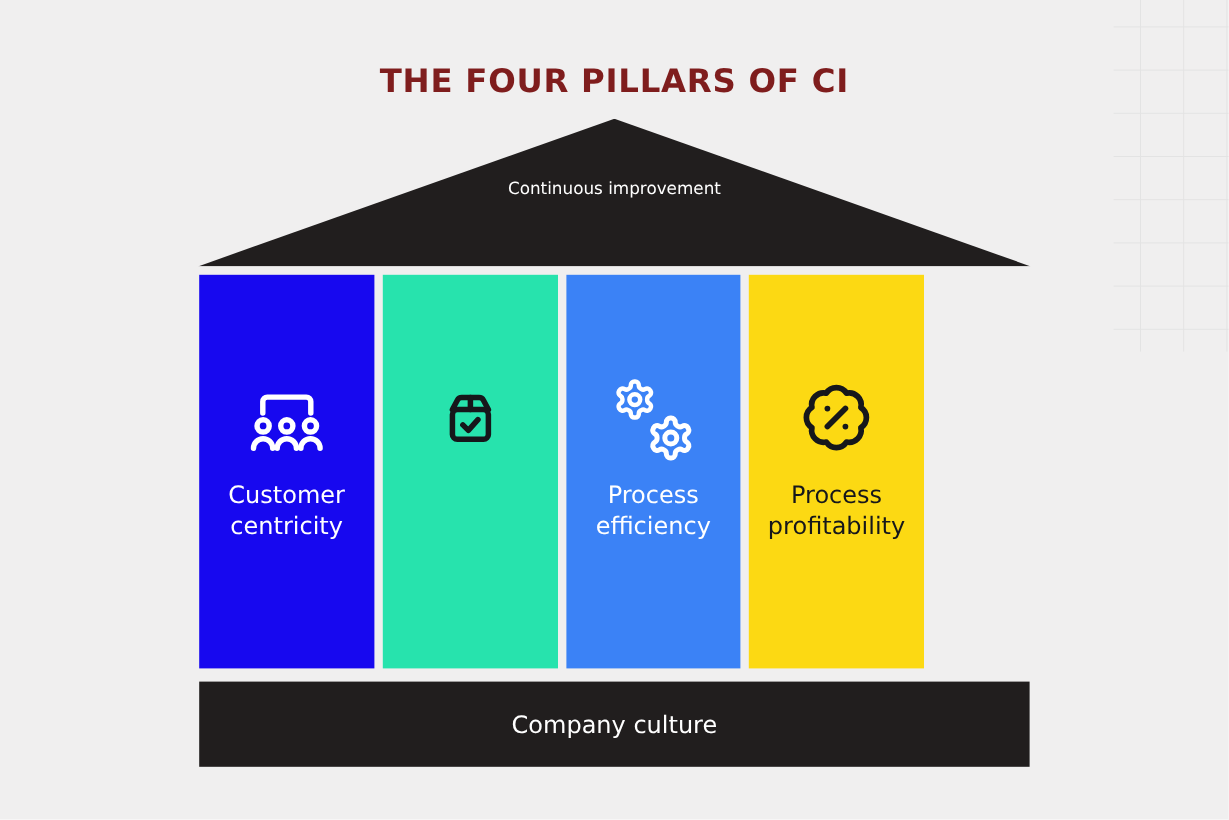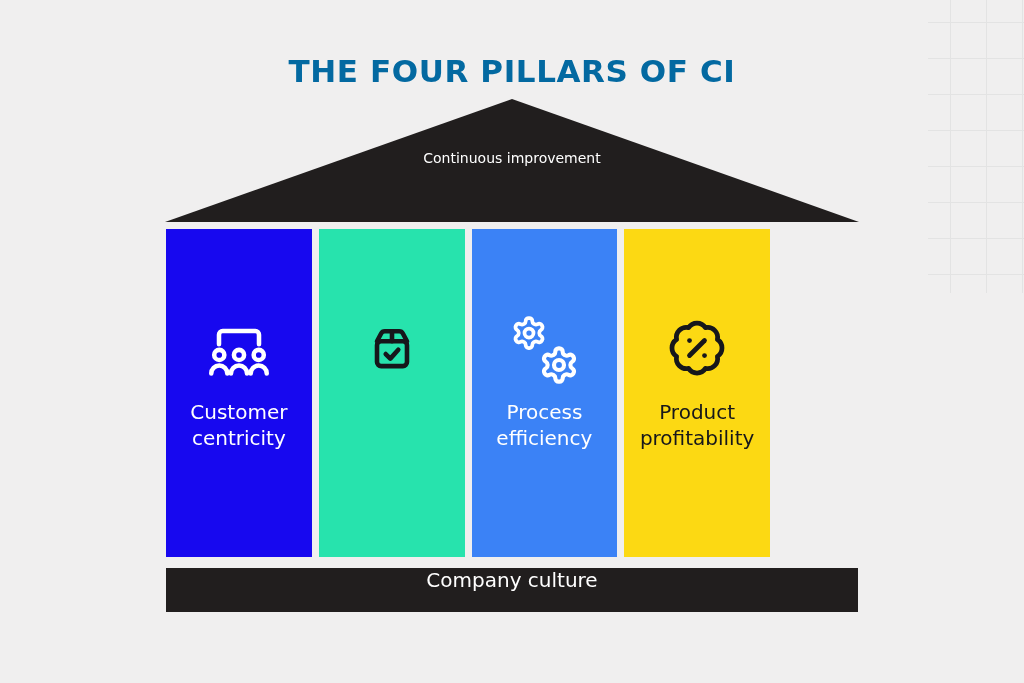--- a/index.html
+++ b/index.html
@@ -11,21 +11,21 @@
   .corner-grid{
     position:absolute;top:0;right:0;width:96px;height:293px;
     background-image:
       linear-gradient(#e3e3e3 1px, transparent 1px),
       linear-gradient(90deg,#e3e3e3 1px, transparent 1px);
     background-size:36px 36px;
     background-position:22px 22px;
   }
   .title{
     position:absolute;top:53px;left:0;width:100%;text-align:center;
-    font-size:31px;font-weight:bold;letter-spacing:.6px;color:#0369a1;
+    font-size:27px;font-weight:bold;letter-spacing:.6px;color:#7f1d1d;
   }
   .roof{
     position:absolute;left:165px;top:99px;width:694px;height:123px;
     clip-path:polygon(50% 0,100% 100%,0 100%);
   }
   .roof-label{
     position:absolute;left:0;top:47px;width:100%;display:flex;justify-content:center;
     font-size:14px;line-height:25px;text-align:center;
   }
   .roof-label span{display:inline-block;max-width:190px;}
@@ -39,22 +39,22 @@
   }
   .icon-box{height:66px;display:flex;align-items:center;justify-content:center;}
   .gears-box{position:relative;width:66px;height:66px;}
   .gears-box svg{position:absolute;}
   .gear-1{left:0;top:0;}
   .gear-2{right:-2px;bottom:-4px;}
   .pillar-label{
     margin-top:18px;font-size:20px;line-height:26px;text-align:center;max-width:132px;
   }
   .base-bar{
-    position:absolute;left:166px;top:568px;width:692px;height:44px;
-    display:flex;justify-content:center;font-size:20px;
+    position:absolute;left:166px;top:568px;width:692px;height:71px;
+    display:flex;align-items:center;justify-content:center;font-size:20px;
   }
   svg{display:block;}
 </style>
 </head>
 <body>
 
 <div id="canvas">
 
   <div class="corner-grid"></div>
 
@@ -112,21 +112,21 @@
 
     <div class="pillar" style="background-color: rgb(252, 217, 19); color: rgb(22, 23, 27);">
       <div class="icon-box">
         <svg width="60" height="60" viewBox="0 0 24 24" fill="none" stroke="currentColor" stroke-width="1.9" stroke-linecap="round" stroke-linejoin="round">
           <path d="M3.85 8.62a4 4 0 0 1 4.78-4.77 4 4 0 0 1 6.74 0 4 4 0 0 1 4.78 4.78 4 4 0 0 1 0 6.74 4 4 0 0 1-4.77 4.78 4 4 0 0 1-6.75 0 4 4 0 0 1-4.78-4.77 4 4 0 0 1 0-6.76Z"></path>
           <path d="m15 9-6 6"></path>
           <path d="M9 9h.01"></path>
           <path d="M15 15h.01"></path>
         </svg>
       </div>
-      <div class="pillar-label">Product profitability</div>
+      <div class="pillar-label">Process profitability</div>
     </div>
 
   </div>
 
   <div class="base-bar" style="background-color: rgb(33, 30, 30);">
     <span style="color: rgb(255, 255, 255);">Company culture</span>
   </div>
 
 </div>
 

